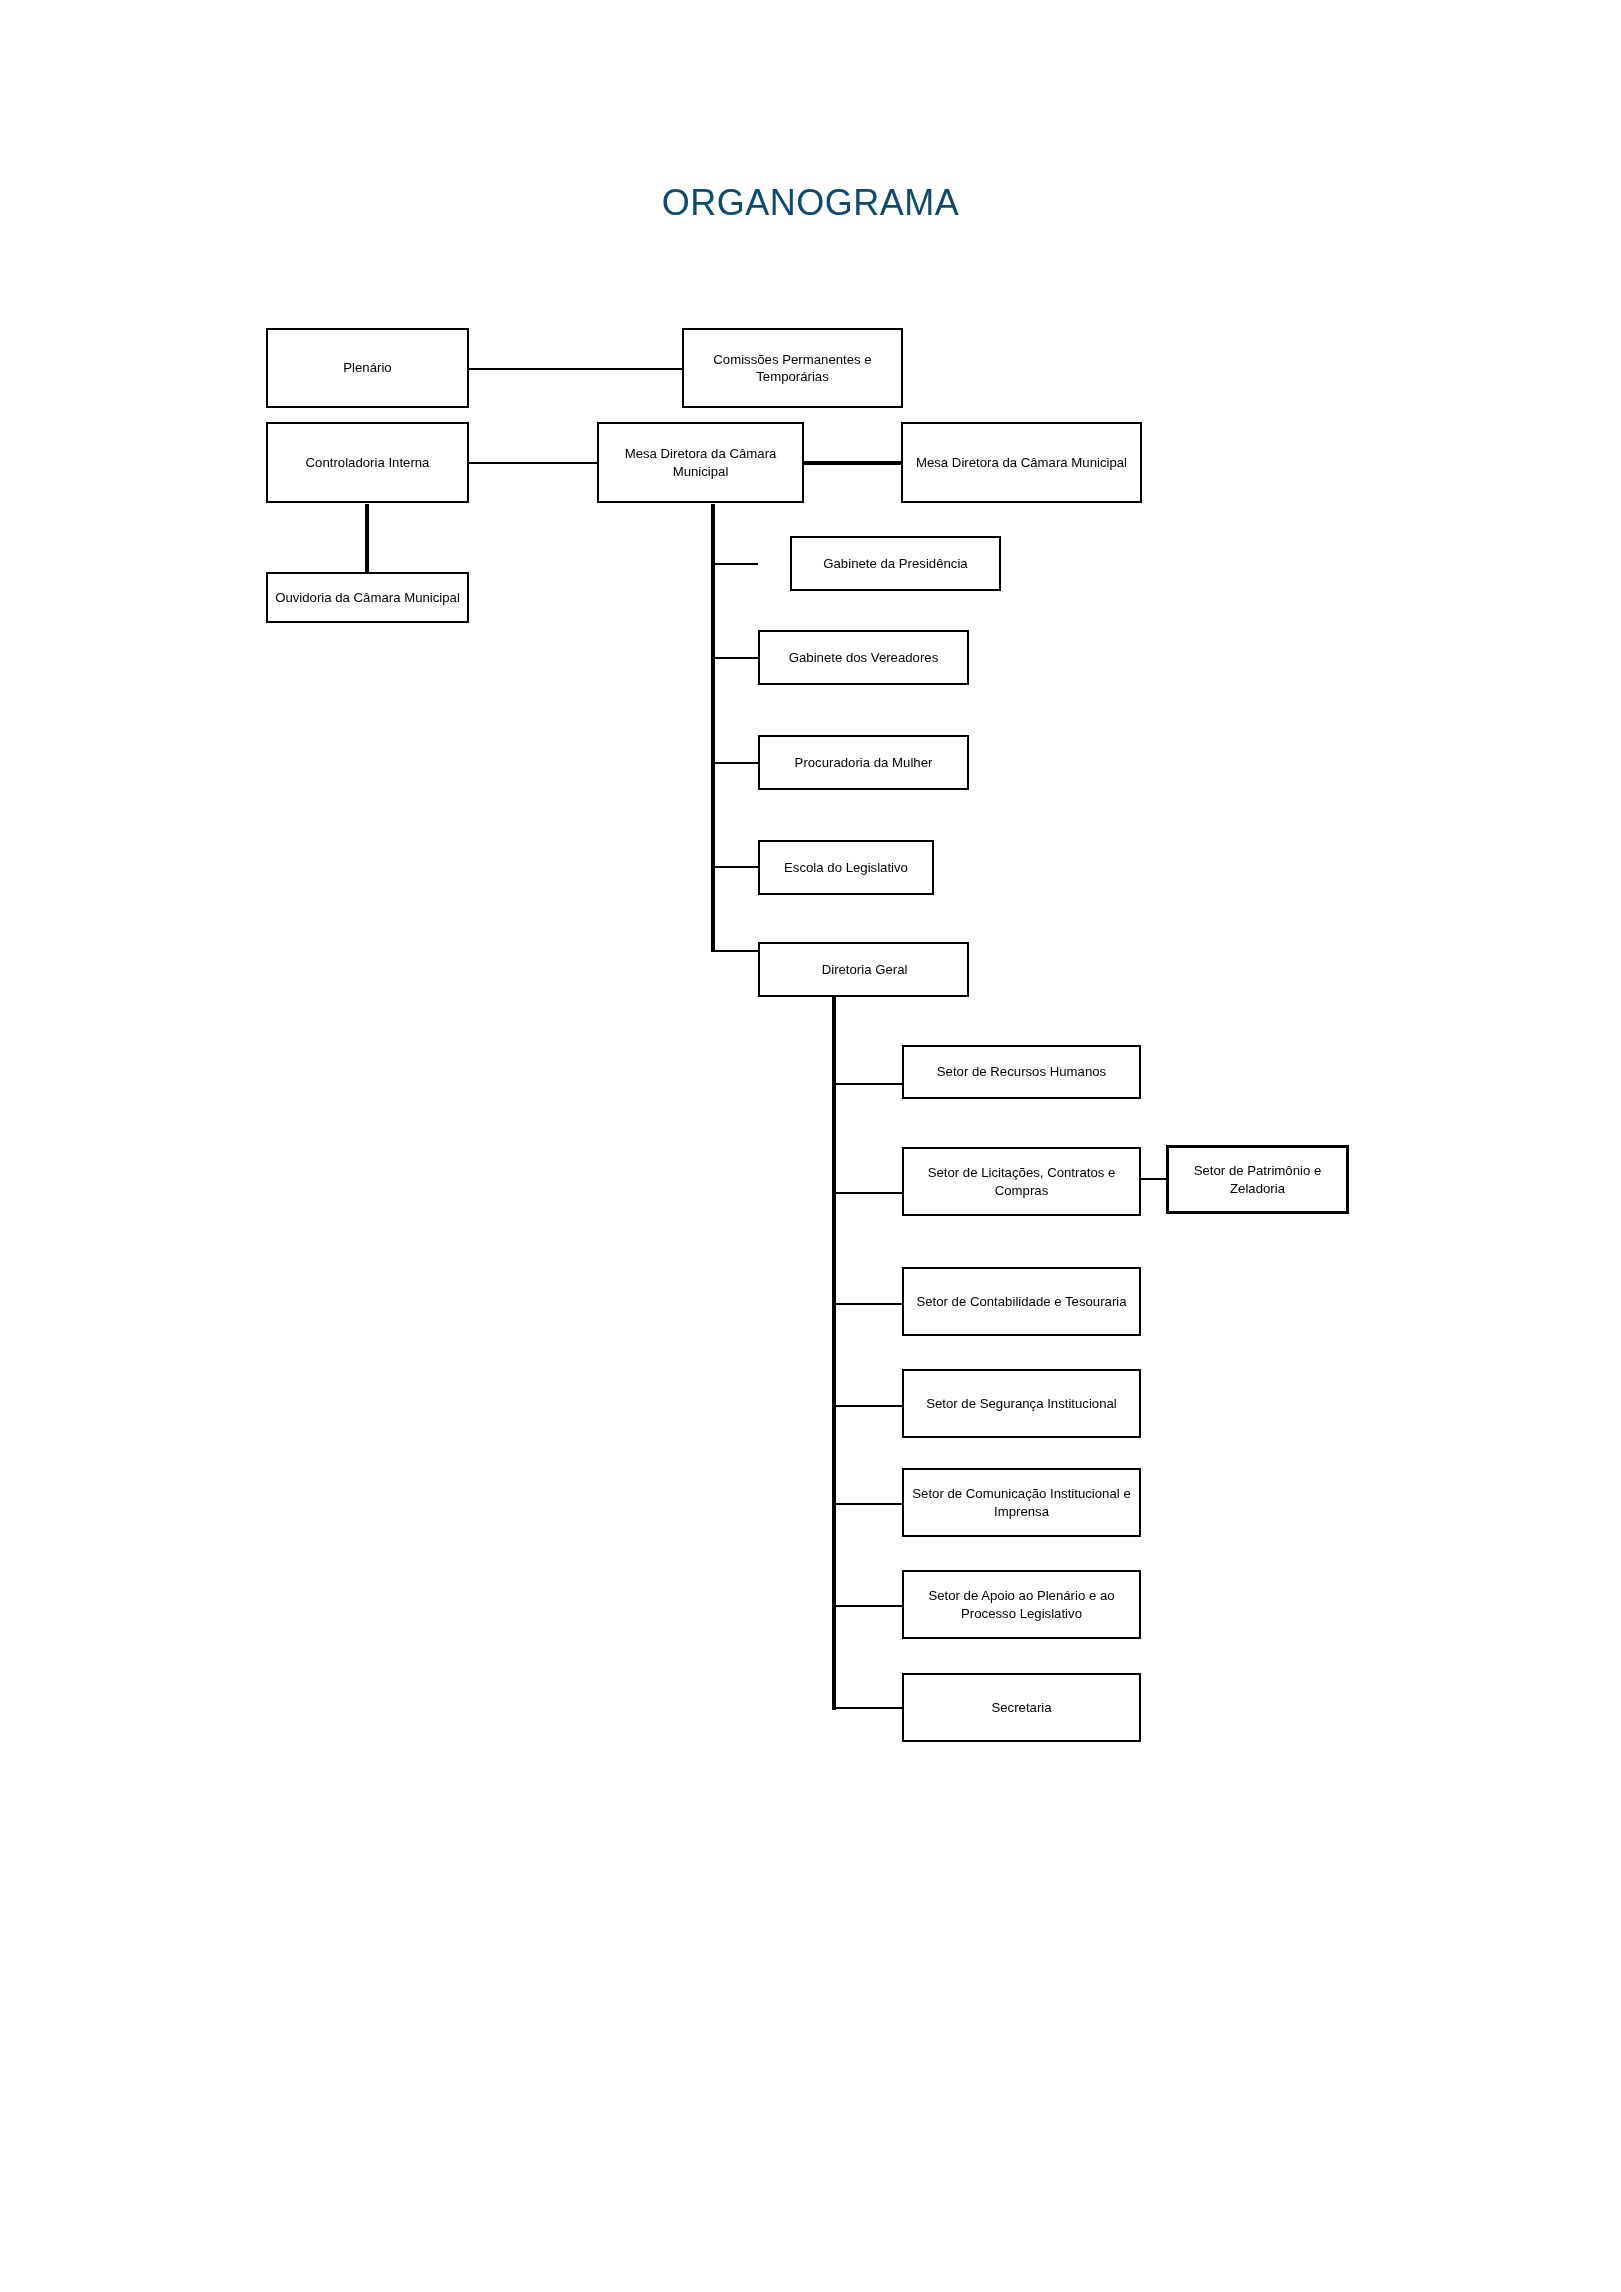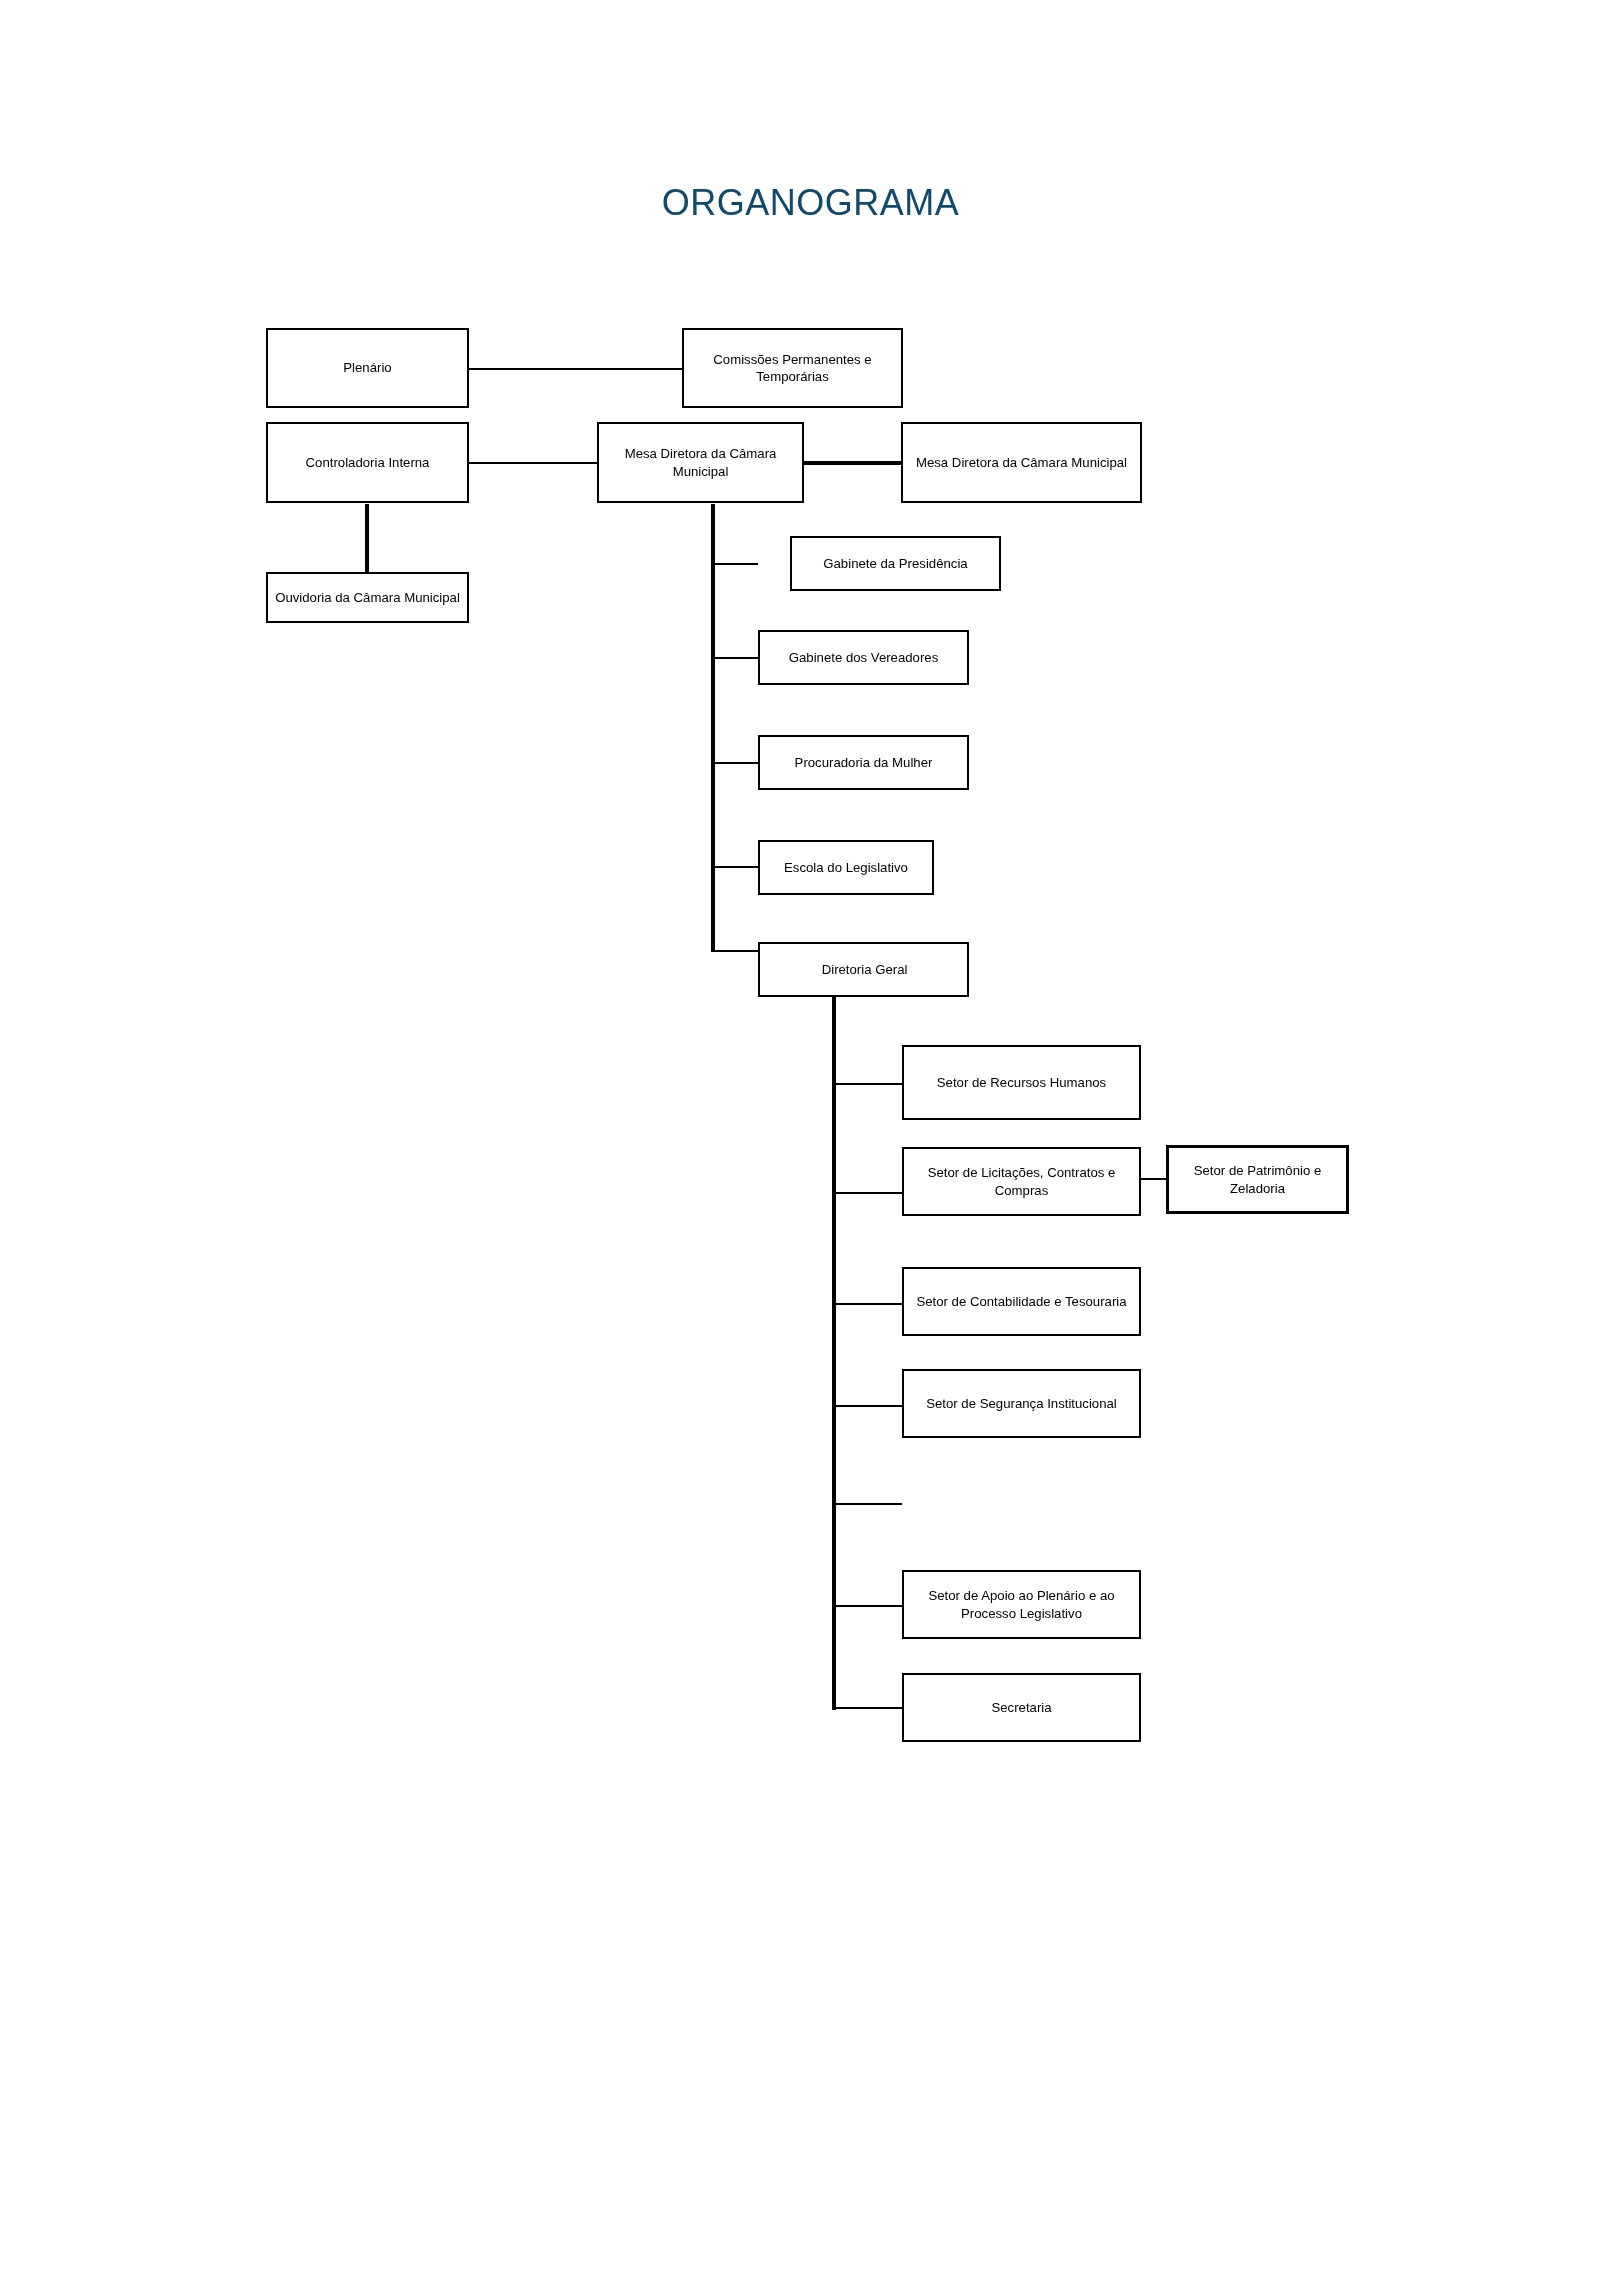--- a/index.html
+++ b/index.html
@@ -140,21 +140,21 @@
   </div>
 
   <div class="node" style="left:758px; top:840px; width:176px; height:55px;">
     <span class="label">Escola do Legislativo</span>
   </div>
 
   <div class="node" style="left:758px; top:942px; width:211px; height:55px;padding-left:8px;">
     <span class="label">Diretoria Geral</span>
   </div>
 
-  <div class="node" style="left:902px; top:1045px; width:239px; height:75px;">
+  <div class="node" style="left:902px; top:1045px; width:239px; height:54px;">
     <span class="label">Setor de Recursos Humanos</span>
   </div>
 
   <div class="node" style="left:902px; top:1147px; width:239px; height:69px;">
     <span class="label">Setor de Licitações, Contratos e
 Compras</span>
   </div>
 
   <div class="node thick" style="left:1166px; top:1145px; width:183px; height:69px;">
     <span class="label">Setor de Patrimônio e
@@ -162,20 +162,24 @@
   </div>
 
   <div class="node" style="left:902px; top:1267px; width:239px; height:69px;">
     <span class="label">Setor de Contabilidade e Tesouraria</span>
   </div>
 
   <div class="node" style="left:902px; top:1369px; width:239px; height:69px;">
     <span class="label">Setor de Segurança Institucional</span>
   </div>
 
+  <div class="node" style="left:902px; top:1468px; width:239px; height:69px;">
+    <span class="label">Setor de Comunicação Institucional e
+Imprensa</span>
+  </div>
 
   <div class="node" style="left:902px; top:1570px; width:239px; height:69px;">
     <span class="label">Setor de Apoio ao Plenário e ao
 Processo Legislativo</span>
   </div>
 
   <div class="node" style="left:902px; top:1673px; width:239px; height:69px;">
     <span class="label">Secretaria</span>
   </div>
 

